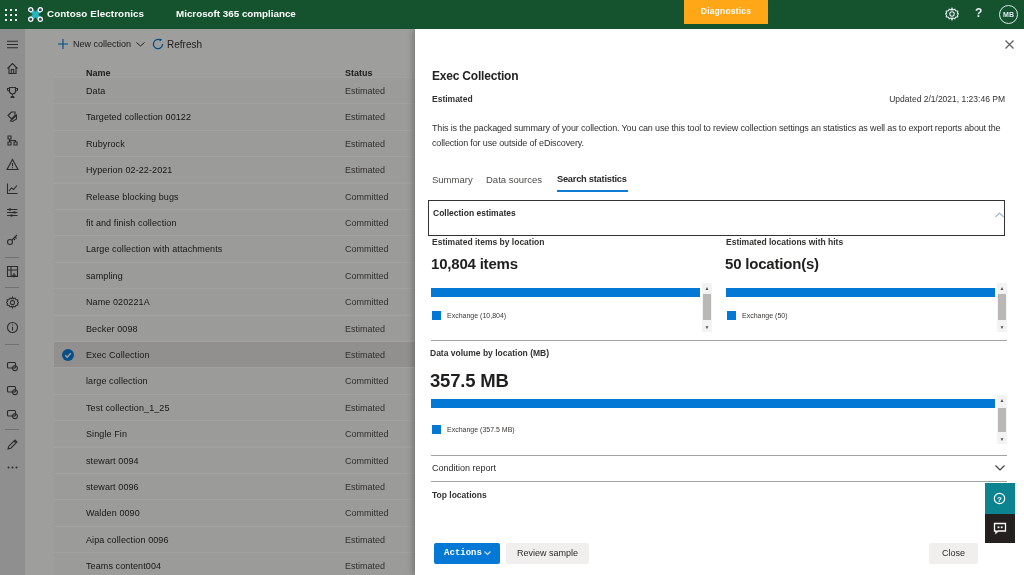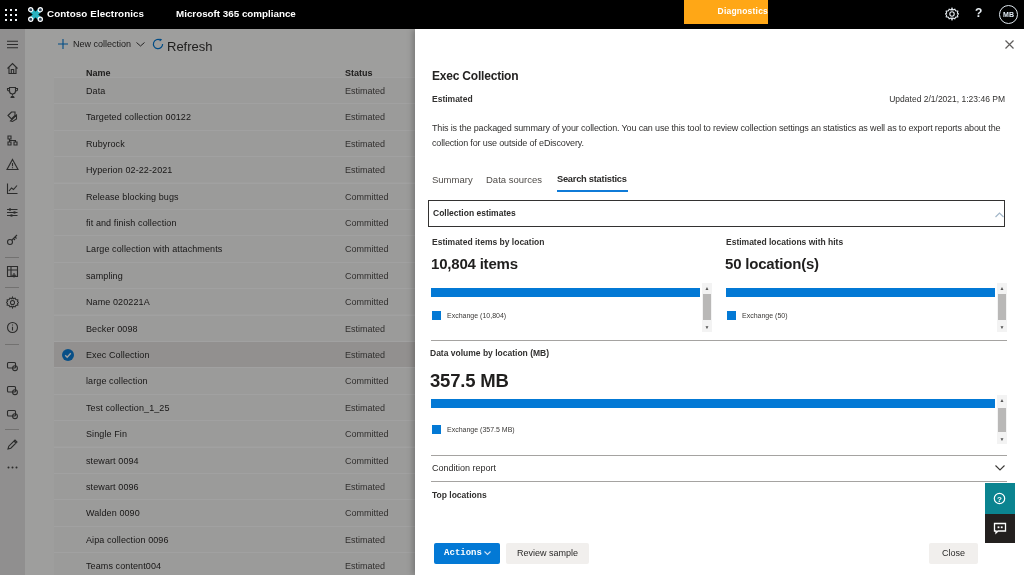--- a/index.html
+++ b/index.html
@@ -1,24 +1,24 @@
 <!DOCTYPE html>
 <html><head>
 <meta charset="utf-8">
 <style>
 * { margin:0; padding:0; box-sizing:border-box; }
 html,body { width:1024px; height:575px; overflow:hidden; font-family:"Liberation Sans", sans-serif; background:#fff; }
 #stage { position:relative; width:1024px; height:575px; overflow:hidden; }
 .abs { position:absolute; }
 
 
-#topbar { position:absolute; left:0; top:0; width:1024px; height:29px; background:#000000; color:#fff; z-index:30; }
+#topbar { position:absolute; left:0; top:0; width:1024px; height:29px; background:#14532d; color:#fff; z-index:30; }
 #topbar .brand { position:absolute; left:47px; top:8px; font-size:9.8px; font-weight:bold; letter-spacing:0.1px; }
 #topbar .product { position:absolute; left:176px; top:8px; font-size:9.8px; font-weight:bold; }
-#diag { position:absolute; left:684px; top:0; width:84px; height:23.5px; background:#ffa716; color:#fff; font-size:8.5px; font-weight:bold; text-align:right; line-height:23.5px; letter-spacing:0.2px; }
+#diag { position:absolute; left:684px; top:0; width:84px; height:23.5px; background:#ffa716; color:#fff; font-size:8.5px; font-weight:bold; text-align:center; line-height:23.5px; letter-spacing:0.2px; }
 #avatar { position:absolute; left:999px; top:4.5px; width:19px; height:19px; border:1.2px solid #dee7ee; border-radius:50%; color:#dfe9f3; font-size:7px; font-weight:bold; text-align:center; line-height:17px; }
 
 
 #leftarea { position:absolute; left:0; top:29px; width:415px; height:546px; background:#fbfaf9; }
 #rail { position:absolute; left:0; top:0; width:25px; height:546px; background:#e4e3e2; }
 .railicon { position:absolute; left:0; width:25px; text-align:center; color:#444; }
 .raildiv { position:absolute; left:5px; width:14px; height:1px; background:#b5b3b1; }
 
 #cmdbar { position:absolute; left:25px; top:0; width:390px; height:34px; background:#fbfaf9; }
 
@@ -36,21 +36,21 @@
 #panel .t { position:absolute; }
 #closeX { position:absolute; left:589px; top:10px; width:11px; height:11px; }
 .h1 { left:17px; top:40px; font-size:12px; font-weight:bold; color:#252423; letter-spacing:-0.2px; }
 .est { left:17px; top:65px; font-size:8.5px; font-weight:bold; color:#323130; }
 .upd { right:19px; top:65px; font-size:8.5px; color:#323130; }
 .para { left:17px; top:92px; font-size:9px; line-height:15px; color:#323130; letter-spacing:-0.15px; white-space:nowrap; }
 .tab { top:145px; font-size:9.5px; color:#4f4c49; }
 .tabsel { font-weight:bold; color:#2b2a29; font-size:9.3px; letter-spacing:-0.25px; }
 #tabline { position:absolute; left:142px; top:161px; width:71px; height:2.2px; background:#0f7bd8; }
 
-#cebox { position:absolute; left:13px; top:171px; width:577px; height:27px; border:1.8px solid #333231; }
+#cebox { position:absolute; left:13px; top:171px; width:577px; height:36px; border:1.8px solid #333231; }
 #cebox .lbl { position:absolute; left:4px; top:7px; font-size:8.5px; font-weight:bold; color:#2b2a29; }
 
 .seclbl { font-size:8.5px; font-weight:bold; color:#323130; }
 .bignum { font-size:15px; font-weight:bold; color:#201f1e; letter-spacing:-0.2px; }
 
 .chart { position:absolute; height:49px; }
 .bar { position:absolute; left:0; top:5px; height:8.5px; background:#0379d5; }
 .sbar { position:absolute; right:0; top:0; width:10px; height:49px; background:#f3f3f3; }
 .sbar .thumb { position:absolute; left:1px; width:8px; background:#b9b8b7; }
 .sbar .ar { position:absolute; left:0; width:10px; height:8px; color:#555; font-size:5px; text-align:center; line-height:8px; }
@@ -182,21 +182,21 @@
           <path d="M5 0 V10 M0 5 H10" stroke="#0078d4" stroke-width="1.1"></path>
         </svg>
       <div class="abs" style="left:48px;top:10px;font-size:9px;color:#323130;">New collection</div>
       <svg class="abs" style="left:111px;top:13px" width="9" height="5" viewBox="0 0 9 5">
           <path d="M0.5 0.5 L4.5 4 L8.5 0.5" fill="none" stroke="#3a3938" stroke-width="1"></path>
         </svg>
       <svg class="abs" style="left:127px;top:9px" width="12" height="12" viewBox="0 0 12 12">
           <path fill="none" stroke="#0078d4" stroke-width="1.2" d="M10.6 6 A4.6 4.6 0 1 1 8.2 2.05"></path>
           <path d="M7.6 0.4 L10.2 1.6 L7.9 3.4 Z" fill="#0078d4"></path>
         </svg>
-      <div class="abs" style="left:142px;top:10px;font-size:13px;color:#323130;">Refresh</div>
+      <div class="abs" style="left:142px;top:10px;font-size:10px;color:#323130;">Refresh</div>
     </div>
     <div id="listwrap">
         <div class="hdr" style="left:32px;">Name</div>
         <div class="hdr" style="left:291px;">Status</div>
         <div class="row" style="top:12.9px;">
           <div class="nm">Data</div>
           <div class="st">Estimated</div>
         </div>
         <div class="row" style="top:39.3px;">
           <div class="nm">Targeted collection 00122</div>

